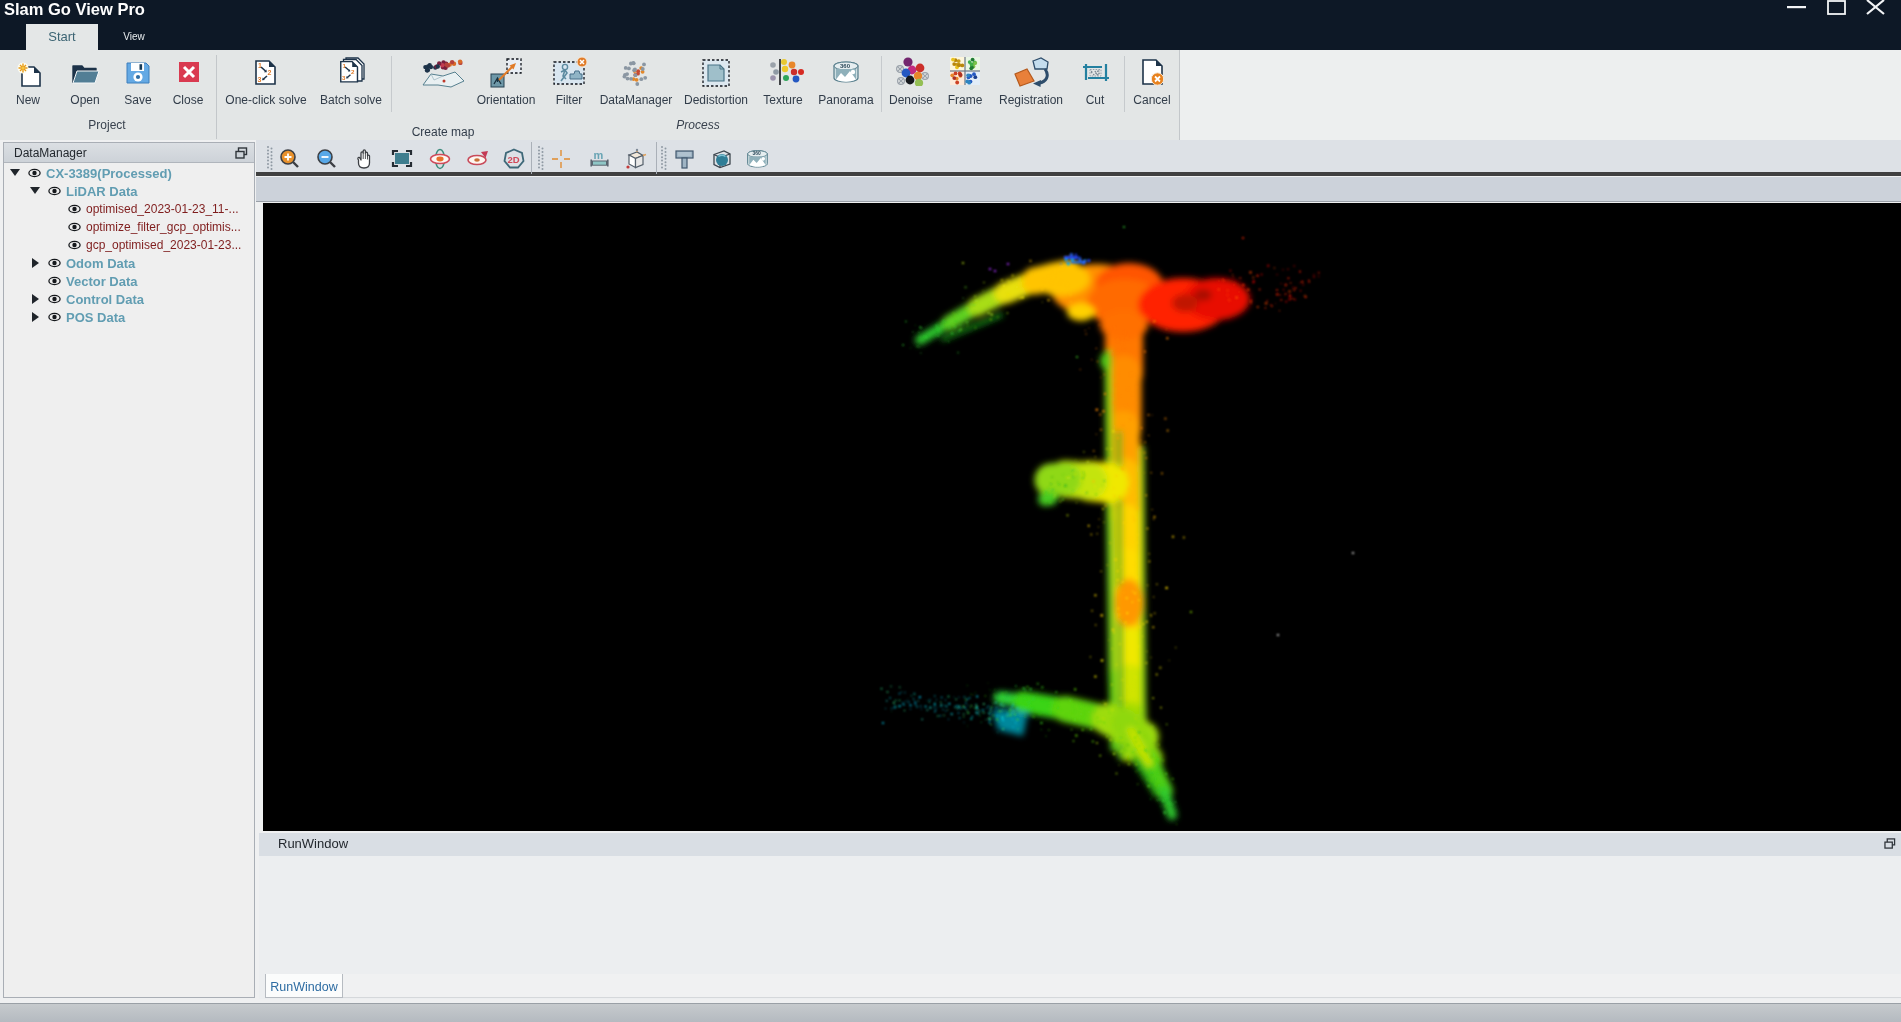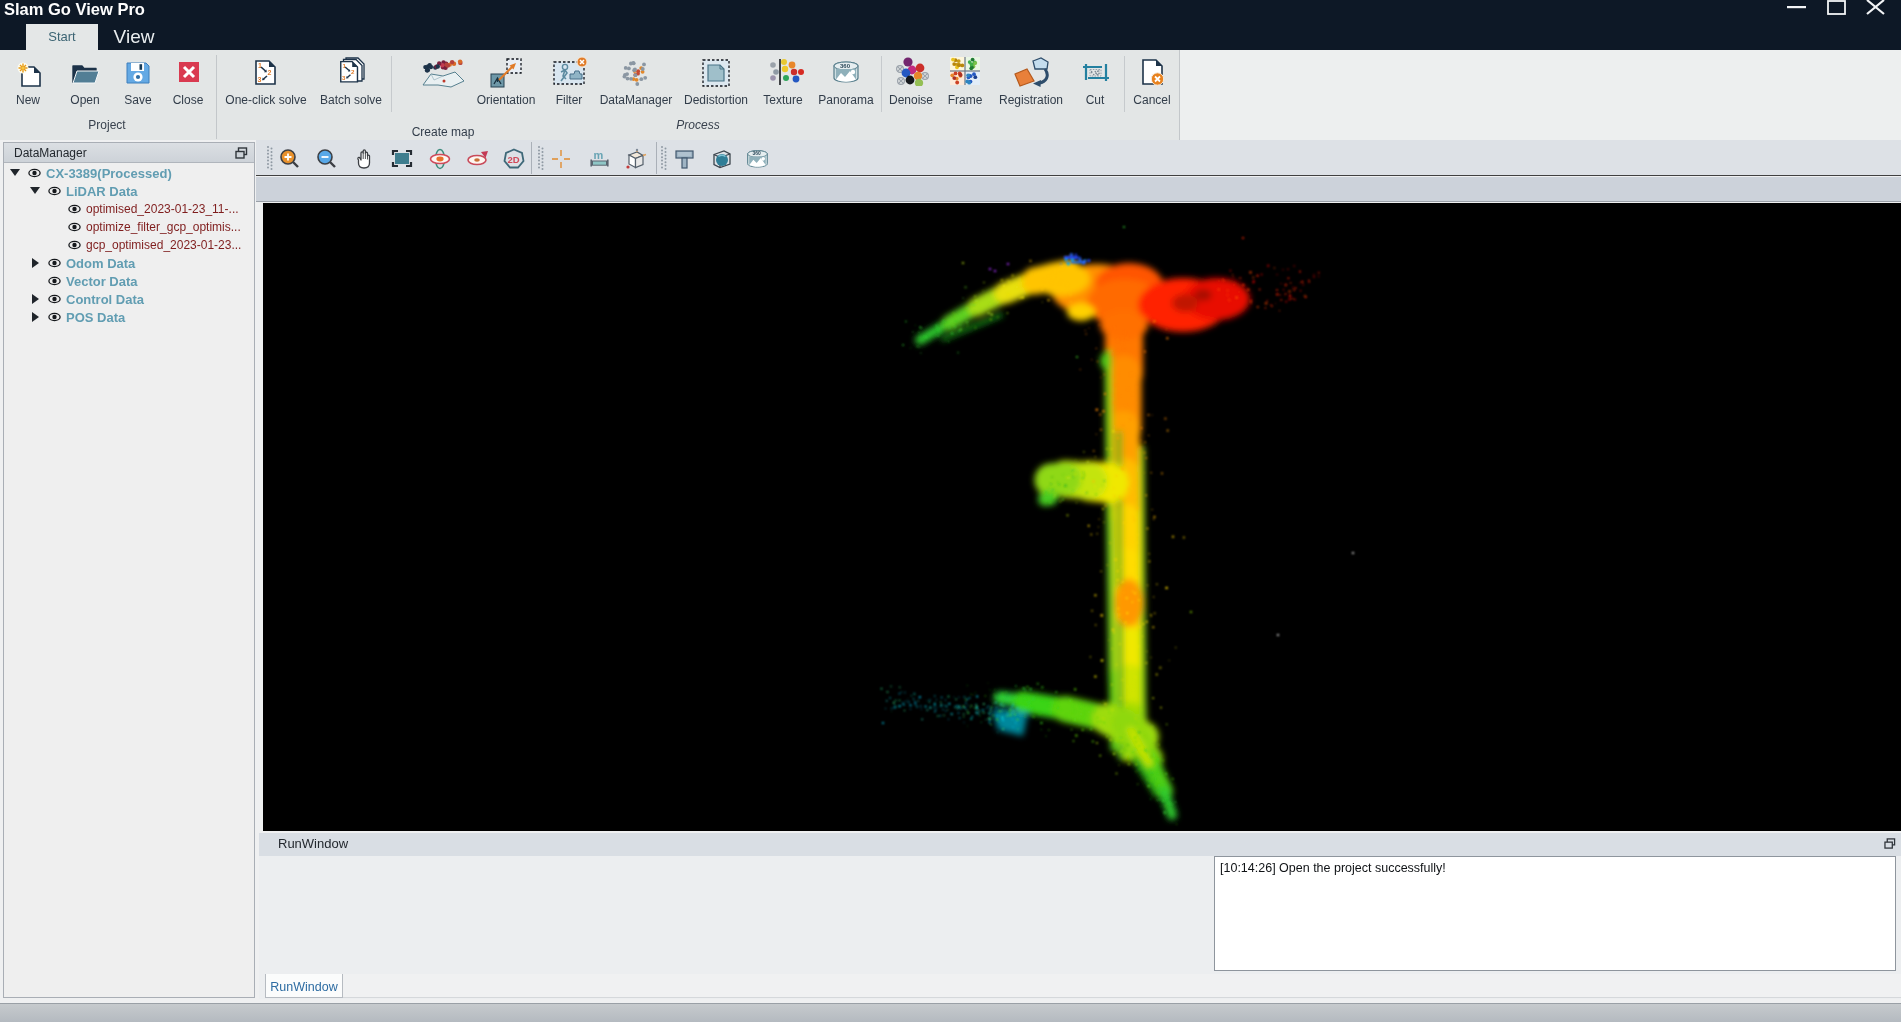--- a/index.html
+++ b/index.html
@@ -2,36 +2,36 @@
 <html><head>
 <meta charset="utf-8">
 <style>
   * { margin:0; padding:0; box-sizing:border-box; }
   html,body { width:1901px; height:1022px; overflow:hidden; font-family:"Liberation Sans", sans-serif; background:#eff0f1; }
   .abs { position:absolute; }
   #titlebar { position:absolute; left:0; top:0; width:1901px; height:50px; background:#0d1826; }
   #apptitle { position:absolute; left:4px; top:0px; color:#fdfdfd; font-size:16.5px; font-weight:bold; }
   .winbtn { position:absolute; top:0; }
   #tab-start { position:absolute; left:26px; top:24px; width:72px; height:26px; background:#e4e7e7; color:#3c6473; font-size:13px; text-align:center; line-height:26px; }
-  #tab-view { position:absolute; left:104px; top:24px; width:60px; height:26px; color:#e9edef; font-size:19px; text-align:center; line-height:26px; }
+  #tab-view { position:absolute; left:104px; top:24px; width:60px; height:26px; color:#e9edef; font-size:10px; text-align:center; line-height:26px; }
   #ribbon { position:absolute; left:0; top:50px; width:1901px; height:90px; background:#e3e6e6; }
   #ribbon .rsep { position:absolute; top:5px; height:84px; width:1px; background:#c3c7ca; }
   #ribbon .rsep2 { position:absolute; top:6px; height:56px; width:1px; background:#c6cacd; }
   .rlabel { position:absolute; top:43px; width:110px; margin-left:-55px; text-align:center; font-size:12px; color:#323d4a; }
   .glabel { position:absolute; top:68px; width:110px; margin-left:-55px; text-align:center; font-size:12px; color:#39424e; }
   #ribbonright { position:absolute; left:1180px; top:50px; width:721px; height:90px; background:#edefef; }
   #leftpanel { position:absolute; left:3px; top:142px; width:252px; height:856px; background:#efefef; border:1px solid #a9aeb5; }
   #dmheader { position:absolute; left:0; top:0; width:250px; height:20px; background:linear-gradient(#dbdfe3,#cdd2d8); border-bottom:1px solid #b0b5bc; }
   #dmheader span { position:absolute; left:10px; top:3px; font-size:12px; color:#23282e; }
   .treerow { position:absolute; left:0; width:250px; height:18px; font-size:13px; }
   .tr-teal { color:#619db2; font-weight:bold; }
   .tr-leaf { color:#7f1d1d; font-size:12px; }
   .arrow-d { position:absolute; width:0; height:0; border-left:5px solid transparent; border-right:5px solid transparent; border-top:7px solid #20252b; }
   .arrow-r { position:absolute; width:0; height:0; border-top:5px solid transparent; border-bottom:5px solid transparent; border-left:7px solid #20252b; }
-  #vptoolbar { position:absolute; left:256px; top:140px; width:1645px; height:36px; background:#dde1e6; border-bottom:1px solid #404040; }
+  #vptoolbar { position:absolute; left:256px; top:140px; width:1645px; height:36px; background:#dde1e6; border-bottom:4px solid #404040; }
   #vpband { position:absolute; left:256px; top:177px; width:1645px; height:25px; background:#ccd2da; border-bottom:1px solid #9aa0a8; }
   #viewport { position:absolute; left:263px; top:203px; width:1638px; height:628px; background:#000; }
   #botdock { position:absolute; left:259px; top:833px; width:1642px; height:166px; background:#eceef0; }
   #rwheader { position:absolute; left:0; top:0; width:1642px; height:23px; background:#d9dee4; }
   #rwheader span { position:absolute; left:19px; top:3px; font-size:13px; color:#23282e; }
   #runpanel { position:absolute; left:6px; top:24px; width:944px; height:116px; background:#fff; border:1px solid #8e959d; }
   #logpanel { position:absolute; left:955px; top:23px; width:682px; height:115px; background:#fff; border:1px solid #8e959d; }
   #logpanel div { position:absolute; left:5px; top:4px; font-size:12.5px; color:#101316; }
   .runlab { position:absolute; left:2px; font-size:13px; color:#10151c; }
   .pbar { position:absolute; left:111px; width:782px; height:22px; background:#e9e9e9; border:1px solid #aeb3b9; }
@@ -1515,20 +1515,17 @@
     </svg></div>
 
 <div id="botdock">
   <div id="rwheader">
       <span>RunWindow</span>
     <svg style="position:absolute; right:5px; top:5px;" width="12" height="11" viewBox="0 0 13 12">
       <rect x="3.5" y="1" width="8" height="6.5" fill="none" stroke="#30353b" stroke-width="1.4"></rect>
       <rect x="1" y="4.5" width="8" height="6.5" fill="#d9dee4" stroke="#30353b" stroke-width="1.4"></rect>
     </svg>
   </div>
-  <div id="logpanel">
-      <div>[10:14:26] Open the project successfully!</div>
-    </div>
   <div id="rwtab">RunWindow</div>
   <div id="tabstrip"></div>
 </div>
 
 <div id="statusbar"></div>
 
 </body></html>

